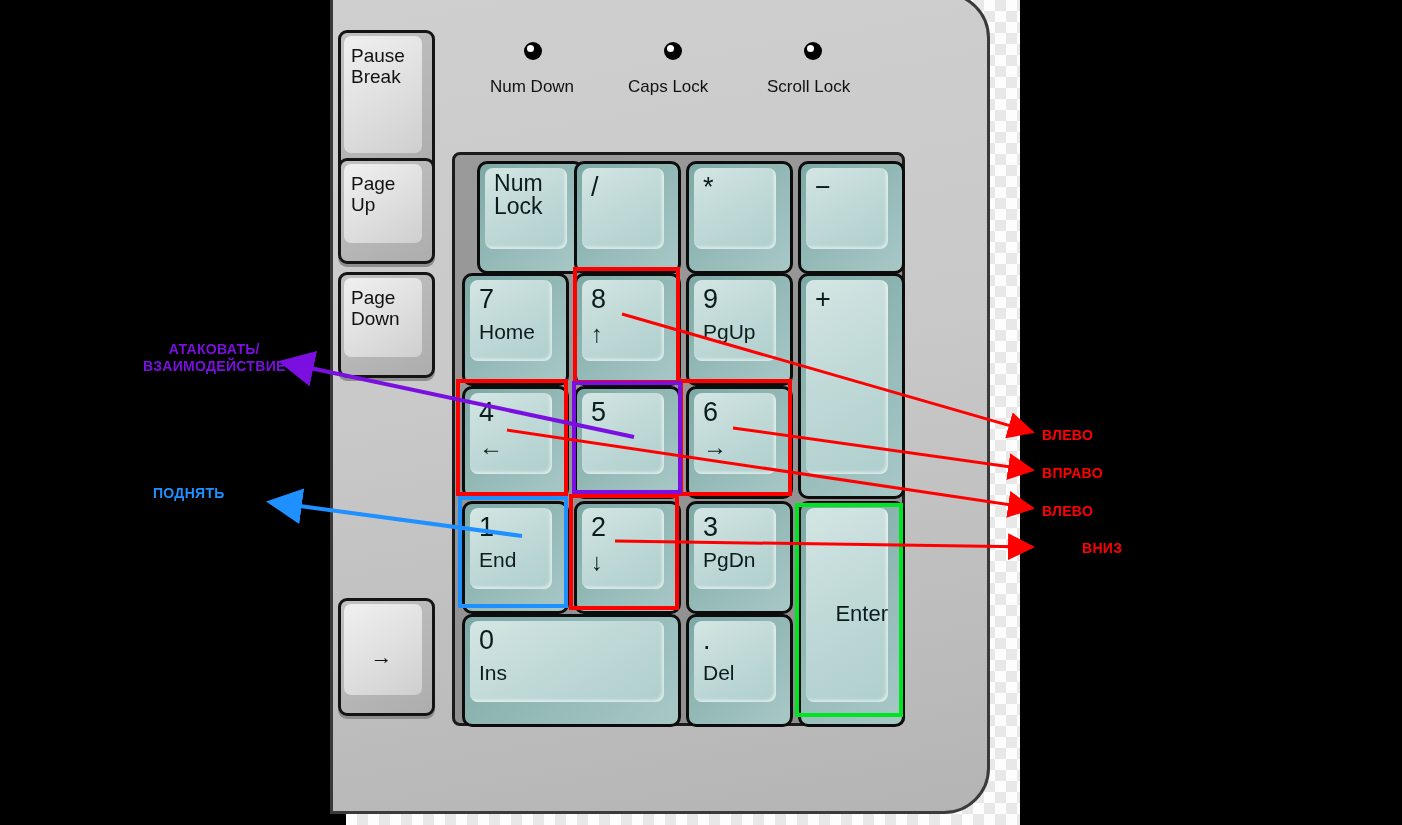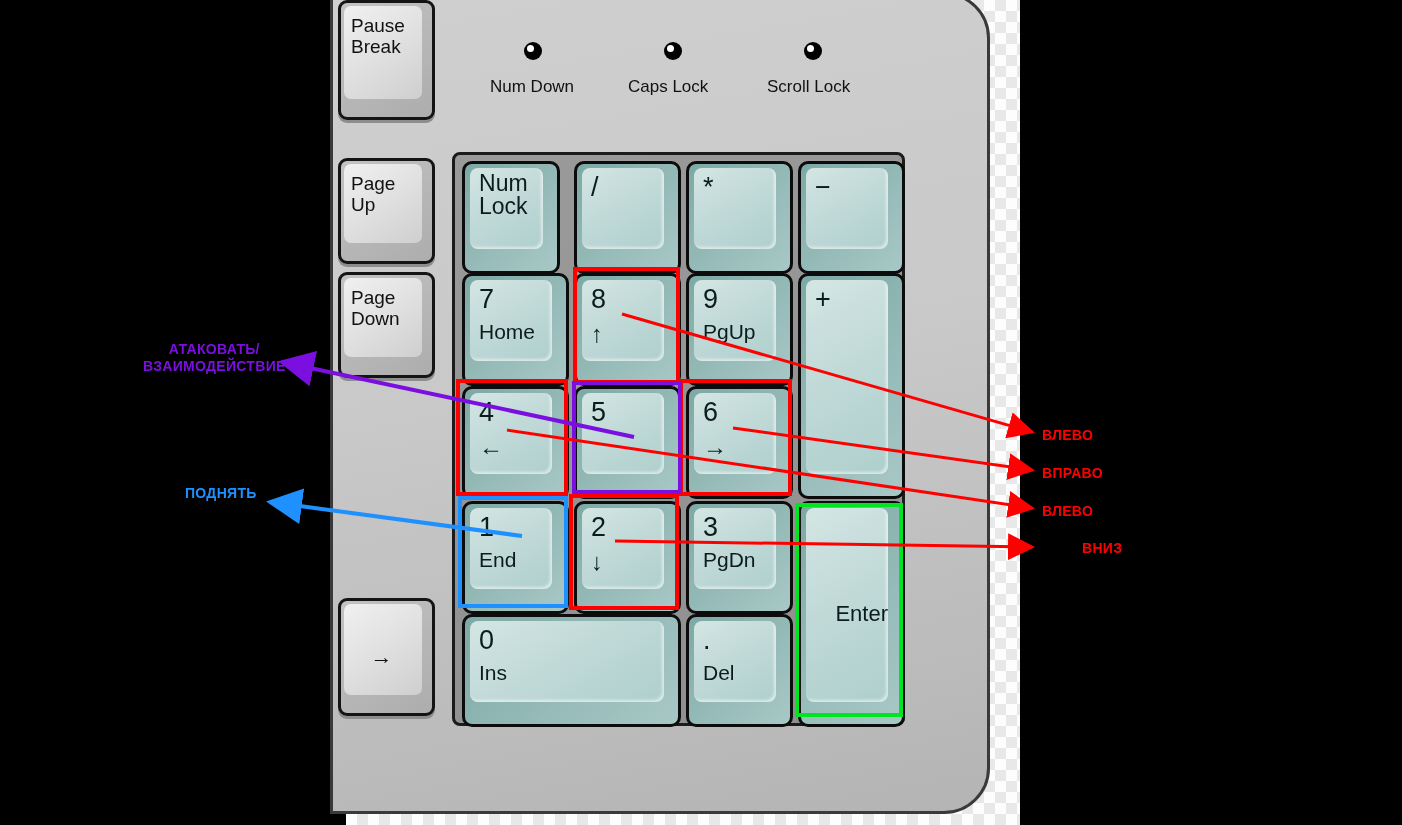--- a/index.html
+++ b/index.html
@@ -94,21 +94,21 @@
 
   <div class="led" style="left:524px;top:42px;"></div>
   <div class="ledlabel" style="left:490px;top:77px;">Num Down</div>
 
   <div class="led" style="left:664px;top:42px;"></div>
   <div class="ledlabel" style="left:628px;top:77px;">Caps Lock</div>
 
   <div class="led" style="left:804px;top:42px;"></div>
   <div class="ledlabel" style="left:767px;top:77px;">Scroll Lock</div>
 
-  <div class="gkey" style="left:338px;top:0;width:97px;height:120px;">
+  <div class="gkey" style="left:338px;top:30px;width:97px;height:144px;">
     <div class="cap"></div>
     <div class="txt">
       <div>Pause</div>
       <div>Break</div>
     </div>
   </div>
 
   <div class="gkey" style="left:338px;top:158px;width:97px;height:106px;">
     <div class="cap"></div>
     <div class="txt">
@@ -125,21 +125,21 @@
     </div>
   </div>
 
   <div class="gkey" style="left:338px;top:598px;width:97px;height:118px;">
     <div class="cap"></div>
     <div class="ctr">→</div>
   </div>
 
   <div id="pad">
 
-    <div class="nkey" style="left:7px;top:6px;width:98px;height:113px;text-align:center;">
+    <div class="nkey" style="left:22px;top:6px;width:107px;height:113px;text-align:center;">
       <div class="cap"></div>
       <div class="tl2">
         <div>Num</div>
         <div>Lock</div>
       </div>
     </div>
     <div class="nkey" style="left:119px;top:6px;width:107px;height:113px;">
       <div class="cap"></div>
       <div class="lt">/</div>
     </div>
@@ -250,15 +250,15 @@
   <div class="anno" style="left:1042px;top:427px;color:#ff0000;">ВЛЕВО</div>
   <div class="anno" style="left:1042px;top:465px;color:#ff0000;">ВПРАВО</div>
   <div class="anno" style="left:1042px;top:503px;color:#ff0000;">ВЛЕВО</div>
   <div class="anno" style="left:1042px;top:540px;color:#ff0000;margin-left:40px;">ВНИЗ</div>
 
   <div class="anno two" style="left:143px;top:341px;color:#7a0fe0;">
     <div>АТАКОВАТЬ/</div>
     <div>ВЗАИМОДЕЙСТВИЕ</div>
   </div>
 
-  <div class="anno" style="left:165px;top:485px;color:#1e90ff;padding-left:20px;">ПОДНЯТЬ</div>
+  <div class="anno" style="left:133px;top:485px;color:#1e90ff;padding-left:20px;">ПОДНЯТЬ</div>
 
 </div>
 
 </body></html>

